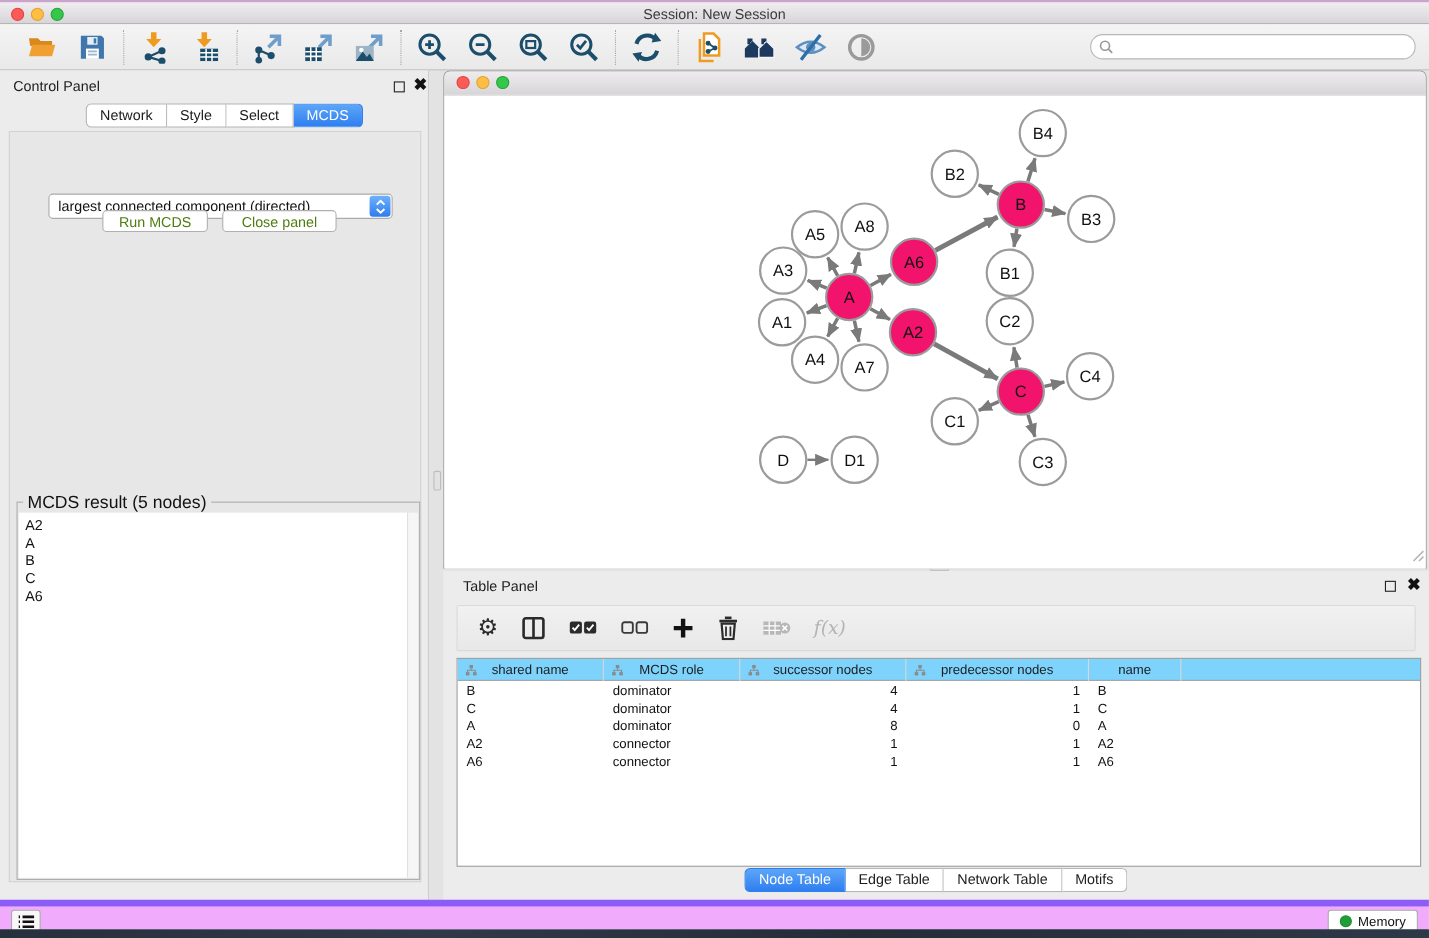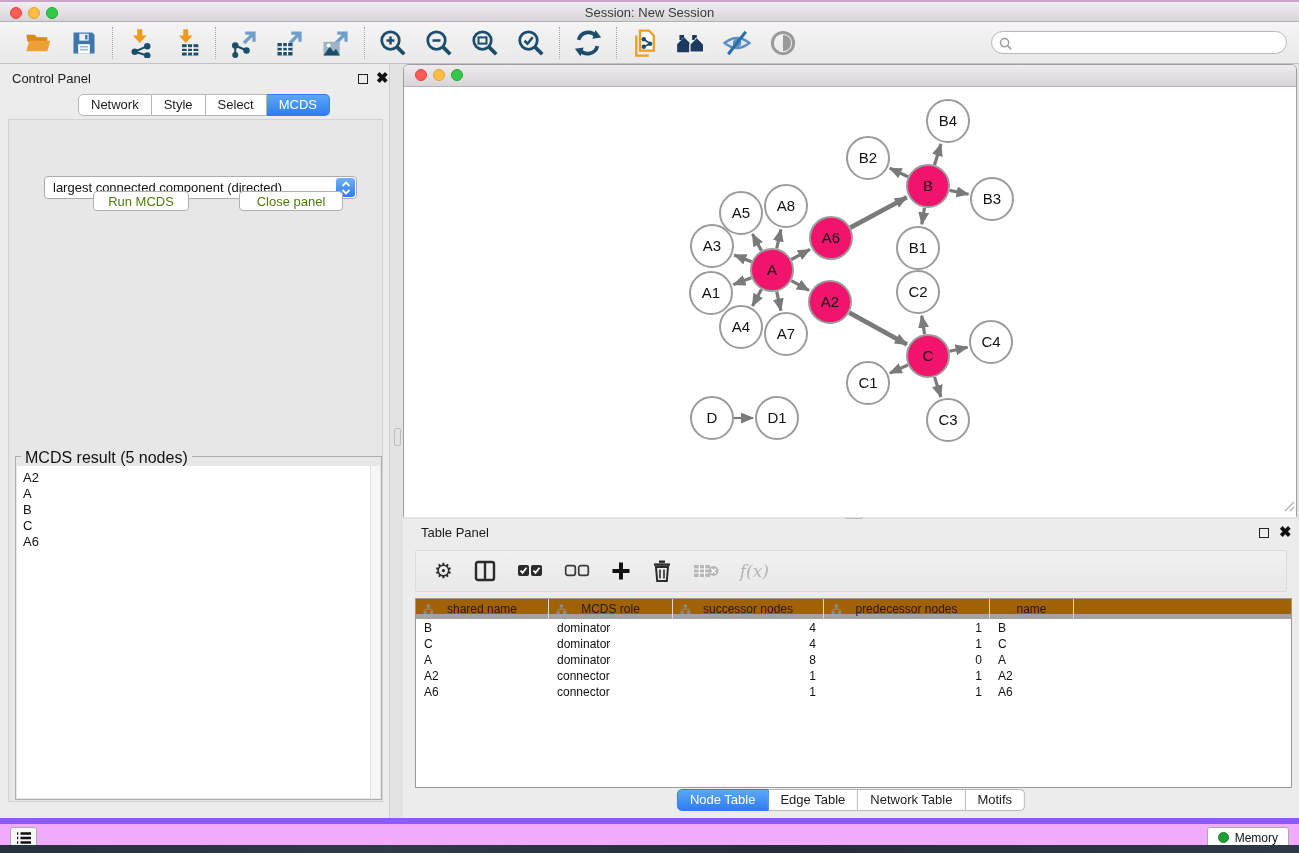--- a/index.html
+++ b/index.html
@@ -47,21 +47,21 @@
     background:#e7e7e7; border:1px solid #d2d2d2; }
   .opt-label { position:absolute; left:0; right:0; top:18px; text-align:center; font-size:13px; color:#111; }
   .dropdown { position:absolute; left:35px; top:56px; width:313px; height:23px; background:#fff;
     border:1px solid #ababab; border-radius:4px; font-size:13px; color:#111;
     display:flex; align-items:center; padding-left:8px; }
   .dropdown .stepper { position:absolute; right:1px; top:1px; width:19px; height:19px; margin-top:0;
     background:linear-gradient(#6eb1f9,#2f7cf0); border-radius:3px; display:flex; align-items:center; justify-content:center; }
   .btn { background:#fff; border:1px solid #b0b0b0; border-radius:4px; font-size:13px; color:#4d7c0f;
     height:20px; padding:0 14px; cursor:default; }
   .run-btn { position:absolute; left:84px; top:71px; width:96px; }
-  .closep-btn { position:absolute; left:193px; top:71px; width:104px;margin-left:37px; }
+  .closep-btn { position:absolute; left:193px; top:71px; width:104px; }
   .groupbox { position:absolute; left:6px; top:336px; width:367px; height:344px; border:1px solid #adadad; }
   .groupbox .legend { position:absolute; left:5px; top:-8px; background:#e7e7e7; padding:0 4px;
     font-size:16px; color:#111; }
   .mcds-list { position:absolute; left:1px; top:9px; right:11px; bottom:1px; background:#fff;
     font-size:13px; padding:4px 0 0 6px; overflow:hidden; }
   .mcds-item { line-height:16px; color:#111; }
   .mcds-scroll { position:absolute; top:9px; right:1px; bottom:1px; width:10px; background:#f6f6f6; border-left:1px solid #e0e0e0; }
 
   
   .split-handle-v { position:absolute; left:394px; top:428px; width:7px; height:18px; background:#e2e2e2;
@@ -81,22 +81,22 @@
   
   .table-panel { position:absolute; left:403px; top:519px; width:896px; height:299px; background:#ececec; }
   .tp-toolbar { position:absolute; left:12px; top:31px; width:872px; height:42px;
     background:linear-gradient(#f1f1f1,#e8e8e8); border:1px solid #dadada; border-radius:2px;
     display:flex; align-items:center; gap:21px; padding-left:18px; }
   .tp-icon { display:flex; align-items:center; justify-content:center; height:28px; cursor:default; }
   .gear-glyph { font-size:21px; color:#2b2b2b; line-height:22px; }
   .fx-label { font-family:"DejaVu Serif", serif; font-style:italic; font-size:17px; color:#b3b3b3; }
   .ntable { position:absolute; left:12px; top:79px; width:877px; height:190px; background:#fff;
     border:1px solid #9a9a9a; overflow:hidden; }
-  .thead { position:absolute; left:0; top:0; right:0; height:20px; background:#a16207;
-    border-bottom:5px solid #a3a3a3; display:flex; }
+  .thead { position:absolute; left:0; top:0; right:0; height:20px; background:#7dd3fc;
+    border-bottom:1px solid #a3a3a3; display:flex; }
   .th { position:relative; height:20px; border-right:1px solid #d8d8d8; display:flex;
     align-items:center; justify-content:center; font-size:12px; color:#1c1c1c; }
   .th .tree-ic { position:absolute; left:7px; top:5px; }
   .tbody { position:absolute; left:0; top:21px; right:0; bottom:0; }
   .tr { display:flex; height:16px; }
   .td { font-size:12px; color:#111; line-height:16px; padding:0 8px; white-space:nowrap; overflow:hidden; }
   .td.al { text-align:left; } .td.ar { text-align:right; }
   .tp-tabs { position:absolute; left:50%; transform:translateX(-50%); top:270px; }
   .tp-float { left:856px; } .tp-close { left:876px; }
 

